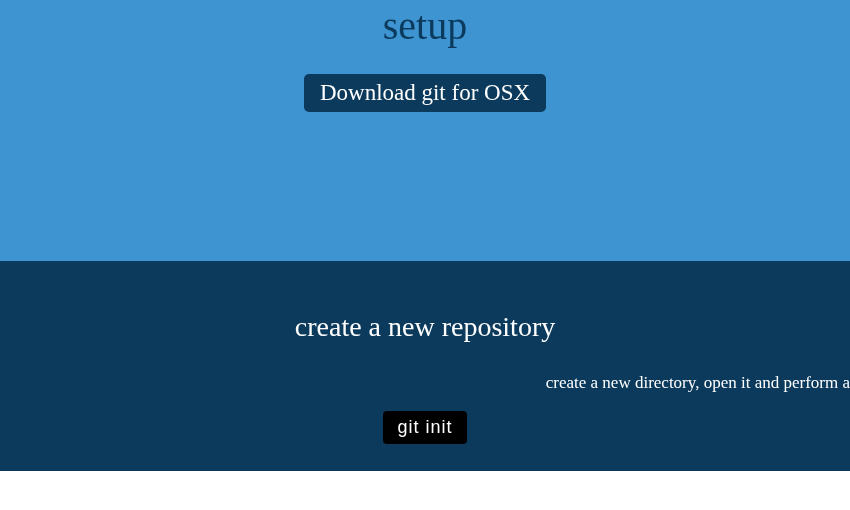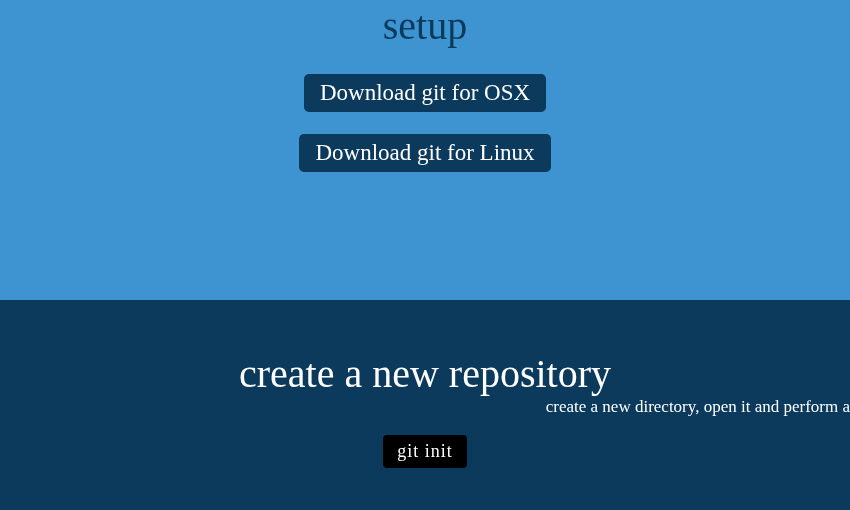--- a/index.html
+++ b/index.html
@@ -11,34 +11,34 @@
       width: 850px;
       height: 510px;
       font-family: Georgia, 'Times New Roman', serif;
       overflow: hidden;
     }
     .section-setup {
       background-color: #3d94d1;
       text-align: center;
       padding-top: 0;
       padding-bottom: 50px;
-      height: 300px;
+      height: 261px;
     }
     .setup-title {
       color: #0b3a5c;
       font-size: 40px;
       font-weight: normal;
       padding-top: 2px;
       padding-bottom: 25px;
     }
     .download-buttons {
       display: flex;
       flex-direction: column;
       align-items: center;
-      gap: 22px;
+      gap: 14px;
     }
     .download-button {
       background-color: #0b3a5c;
       color: #ffffff;
       font-family: Georgia, 'Times New Roman', serif;
       font-size: 23px;
       padding: 6px 16px;
       border-radius: 5px;
       text-decoration: none;
       cursor: pointer;
@@ -46,48 +46,48 @@
       display: inline-block;
     }
     .section-create {
       background-color: #0b3a5c;
       text-align: center;
       height: 210px;
       padding-top: 50px;
     }
     .create-title {
       color: #ffffff;
-      font-size: 40px;
+      font-size: 28px;
       font-weight: normal;
+      margin-bottom: 30px;
     }
     .create-instruction {
       color: #ffffff;
       font-size: 17px;
       margin-bottom: 18px;
       text-align: right;
     }
     .code-block {
       background-color: #000000;
       color: #ffffff;
-      font-family: Liberation Serif, serif;
+      font-family: Liberation Sans, sans-serif;
       font-size: 18px;
       padding: 6px 14px;
       border-radius: 4px;
       display: inline-block;
       letter-spacing: 1px;
     }
   </style>
 </head>
 <body>
 
 <div class="section-setup">
   <h2 class="setup-title">setup</h2>
   <div class="download-buttons">
     <a class="download-button">Download git for OSX</a>
-    <a class="download-button">Download git for Linux</a>
   </div>
 </div>
 
 <div class="section-create">
   <h2 class="create-title">create a new repository</h2>
   <p class="create-instruction">create a new directory, open it and perform a</p>
   <span class="code-block">git init</span>
 </div>
 
 </body></html>

